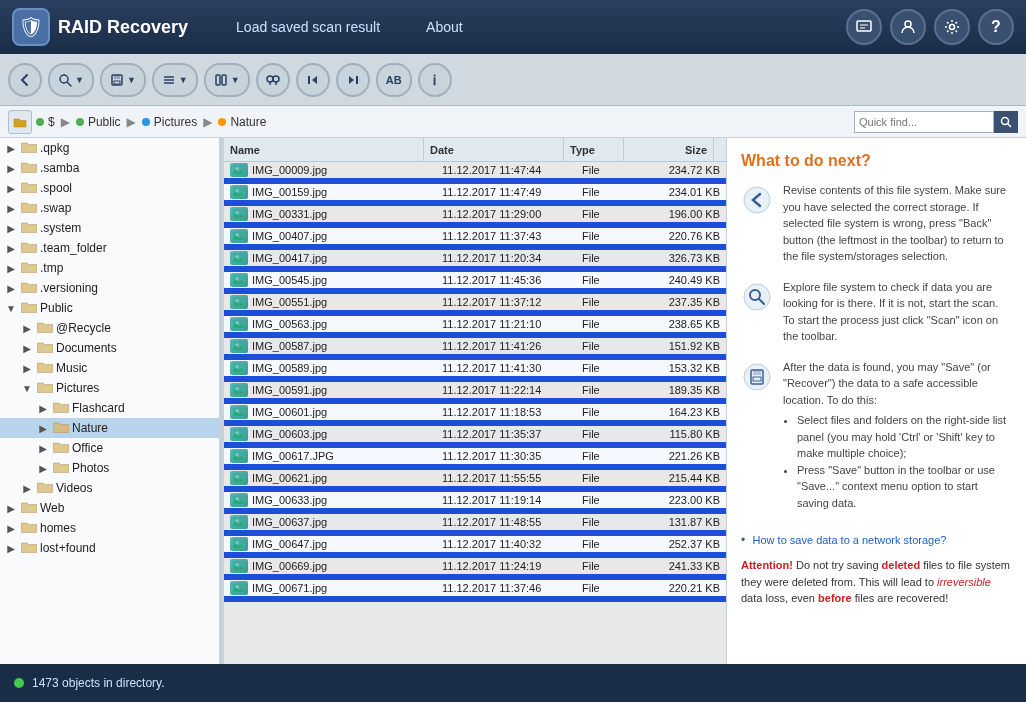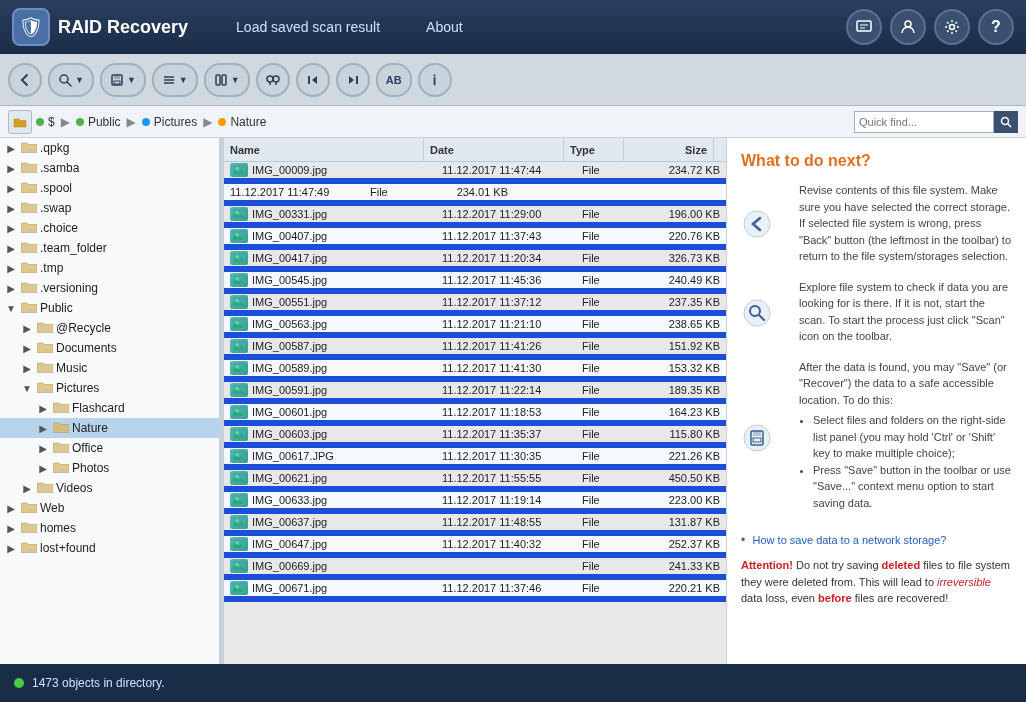--- a/index.html
+++ b/index.html
@@ -57,21 +57,21 @@
     .file-list { flex: 1; overflow-y: scroll; }
     .file-row { display: flex; align-items: center; height: 22px; border-bottom: 6px solid #1d4ed8; }
     .file-row:nth-child(even) { background: #f5f8fc; }
     .file-cell { display: flex; align-items: center; font-size: 11px; color: #222; padding: 0 6px; height: 100%; overflow: hidden; }
     .file-icon { width: 18px; height: 14px; background: linear-gradient(135deg, #4a90d9 0%, #2a70b9 100%); border-radius: 2px; margin-right: 4px; flex-shrink: 0; display: flex; align-items: center; justify-content: center; font-size: 7px; color: white; }
     .file-icon-img { background: linear-gradient(135deg, #5bb, #399); }
 
     
     .help-panel { width: 300px; background: white; border-left: 1px solid #c8d0d8; padding: 14px 14px; overflow-y: auto; flex-shrink: 0; }
     .help-title { color: #e07020; font-size: 16px; font-weight: bold; margin-bottom: 12px; }
-    .help-section { display: flex; gap: 26px; margin-bottom: 14px; align-items: center; }
+    .help-section { display: flex; gap: 10px; margin-bottom: 14px; align-items: flex-start; }
     .help-icon { width: 32px; height: 32px; flex-shrink: 0; display: flex; align-items: center; justify-content: center; font-size: 18px; color: #3a6090; margin-top: 2px; }
     .help-text { font-size: 11px; color: #444; line-height: 1.5; }
     .help-link { color: #2060c0; text-decoration: none; font-size: 11px; }
     .help-warning { font-size: 11px; color: #333; line-height: 1.5; margin-top: 10px; }
     .help-warning strong { color: #cc2020; }
     .help-warning .irreversible { color: #cc2020; font-style: italic; }
     .help-warning .before { font-weight: bold; }
     .help-bullet { padding-left: 14px; margin: 4px 0; }
     .help-bullet li { font-size: 11px; color: #444; line-height: 1.5; }
 
@@ -253,21 +253,21 @@
         <span class="tree-folder-icon folder-color-tan"><svg width="16" height="13" viewBox="0 0 16 13">
             <path d="M0 3h6l1.5 1.5H16v8H0z" fill="#dcc890" stroke="#b09060" stroke-width="0.5"></path>
           </svg></span>
         <span class="tree-label">.swap</span>
       </div>
       <div class="tree-item" style="padding-left: 4px;">
         <span class="tree-expander">▶</span>
         <span class="tree-folder-icon folder-color-tan"><svg width="16" height="13" viewBox="0 0 16 13">
             <path d="M0 3h6l1.5 1.5H16v8H0z" fill="#dcc890" stroke="#b09060" stroke-width="0.5"></path>
           </svg></span>
-        <span class="tree-label">.choice</span>
+        <span class="tree-label">.system</span>
       </div>
       <div class="tree-item" style="padding-left: 4px;">
         <span class="tree-expander">▶</span>
         <span class="tree-folder-icon folder-color-tan"><svg width="16" height="13" viewBox="0 0 16 13">
             <path d="M0 3h6l1.5 1.5H16v8H0z" fill="#dcc890" stroke="#b09060" stroke-width="0.5"></path>
           </svg></span>
         <span class="tree-label">.team_folder</span>
       </div>
       <div class="tree-item" style="padding-left: 4px;">
         <span class="tree-expander">▶</span>
@@ -395,20 +395,30 @@
                 <path d="M0 7l3-3 3 3 2-2 4 4H0z" fill="#2a7" opacity="0.8"></path>
               </svg>
             </div>
             <span>IMG_00009.jpg</span>
           </div>
           <div class="file-cell col-date">11.12.2017 11:47:44</div>
           <div class="file-cell col-type">File</div>
           <div class="file-cell col-size" style="justify-content: flex-end;">234.72 KB</div>
         </div>
         <div class="file-row">
+          <div class="file-cell col-name">
+            <div class="file-icon file-icon-img">
+              <svg width="12" height="10" viewBox="0 0 12 10">
+                <rect x="0" y="0" width="12" height="10" fill="#4a9" rx="1"></rect>
+                <circle cx="4" cy="4" r="2" fill="#8dc" opacity="0.7"></circle>
+                <path d="M0 7l3-3 3 3 2-2 4 4H0z" fill="#2a7" opacity="0.8"></path>
+              </svg>
+            </div>
+            <span>IMG_00159.jpg</span>
+          </div>
           <div class="file-cell col-date">11.12.2017 11:47:49</div>
           <div class="file-cell col-type">File</div>
           <div class="file-cell col-size" style="justify-content: flex-end;">234.01 KB</div>
         </div>
         <div class="file-row">
           <div class="file-cell col-name">
             <div class="file-icon file-icon-img">
               <svg width="12" height="10" viewBox="0 0 12 10">
                 <rect x="0" y="0" width="12" height="10" fill="#4a9" rx="1"></rect>
                 <circle cx="4" cy="4" r="2" fill="#8dc" opacity="0.7"></circle>
@@ -592,21 +602,21 @@
               <svg width="12" height="10" viewBox="0 0 12 10">
                 <rect x="0" y="0" width="12" height="10" fill="#4a9" rx="1"></rect>
                 <circle cx="4" cy="4" r="2" fill="#8dc" opacity="0.7"></circle>
                 <path d="M0 7l3-3 3 3 2-2 4 4H0z" fill="#2a7" opacity="0.8"></path>
               </svg>
             </div>
             <span>IMG_00621.jpg</span>
           </div>
           <div class="file-cell col-date">11.12.2017 11:55:55</div>
           <div class="file-cell col-type">File</div>
-          <div class="file-cell col-size" style="justify-content: flex-end;">450.50 KB</div>
+          <div class="file-cell col-size" style="justify-content: flex-end;">215.44 KB</div>
         </div>
         <div class="file-row">
           <div class="file-cell col-name">
             <div class="file-icon file-icon-img">
               <svg width="12" height="10" viewBox="0 0 12 10">
                 <rect x="0" y="0" width="12" height="10" fill="#4a9" rx="1"></rect>
                 <circle cx="4" cy="4" r="2" fill="#8dc" opacity="0.7"></circle>
                 <path d="M0 7l3-3 3 3 2-2 4 4H0z" fill="#2a7" opacity="0.8"></path>
               </svg>
             </div>
@@ -650,20 +660,21 @@
           <div class="file-cell col-name">
             <div class="file-icon file-icon-img">
               <svg width="12" height="10" viewBox="0 0 12 10">
                 <rect x="0" y="0" width="12" height="10" fill="#4a9" rx="1"></rect>
                 <circle cx="4" cy="4" r="2" fill="#8dc" opacity="0.7"></circle>
                 <path d="M0 7l3-3 3 3 2-2 4 4H0z" fill="#2a7" opacity="0.8"></path>
               </svg>
             </div>
             <span>IMG_00669.jpg</span>
           </div>
+          <div class="file-cell col-date">11.12.2017 11:24:19</div>
           <div class="file-cell col-type">File</div>
           <div class="file-cell col-size" style="justify-content: flex-end;">241.33 KB</div>
         </div>
         <div class="file-row">
           <div class="file-cell col-name">
             <div class="file-icon file-icon-img">
               <svg width="12" height="10" viewBox="0 0 12 10">
                 <rect x="0" y="0" width="12" height="10" fill="#4a9" rx="1"></rect>
                 <circle cx="4" cy="4" r="2" fill="#8dc" opacity="0.7"></circle>
                 <path d="M0 7l3-3 3 3 2-2 4 4H0z" fill="#2a7" opacity="0.8"></path>

